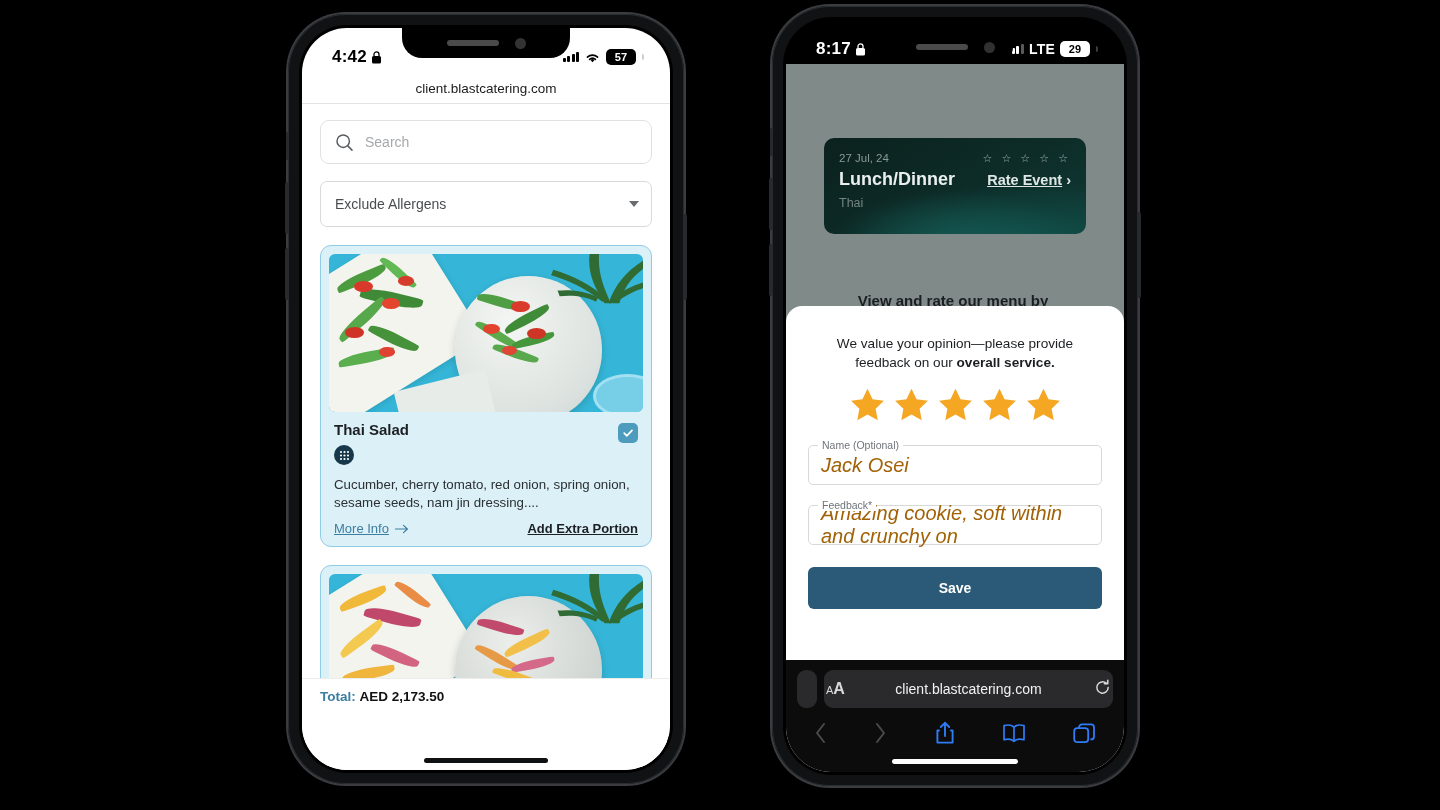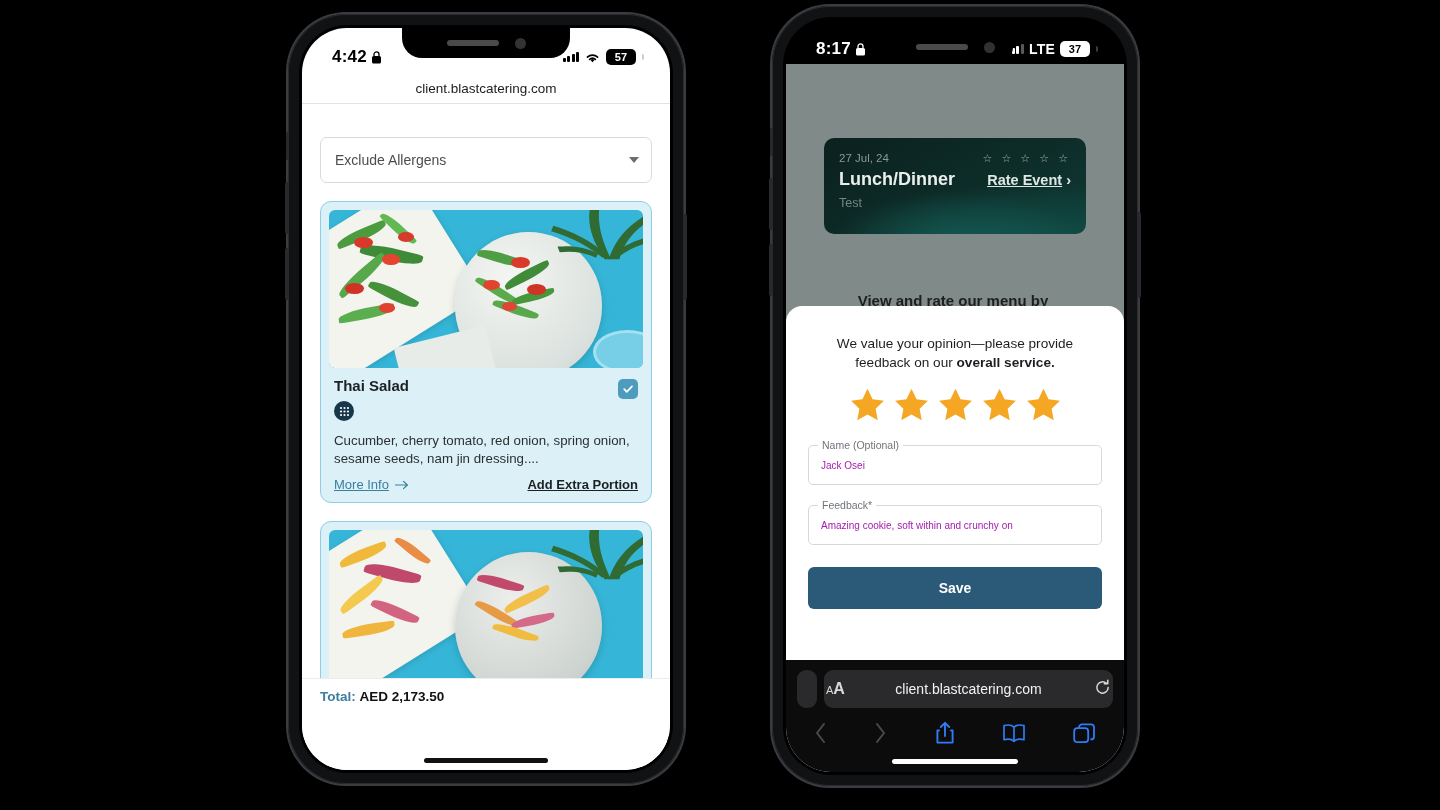--- a/index.html
+++ b/index.html
@@ -207,21 +207,21 @@
 
   .field {
     position: relative; margin-top: 20px;
     border: 1px solid #d6d8da; border-radius: 5px; height: 40px;
     display: flex; align-items: center; padding: 0 12px;
   }
   .field .flabel {
     position: absolute; top: -7px; left: 9px; background: #fff; padding: 0 4px;
     font-size: 10.5px; color: #70747a;
   }
-  .field .fval { font-size: 10px; color: #a21caf; }
+  .field .fval { font-size: 20px; color: #a16207; font-style: italic; }
   .save-btn {
     margin-top: 22px; height: 42px; border-radius: 6px;
     background: #2a5a77; color: #fff;
     display: flex; align-items: center; justify-content: center;
     font-size: 14px; font-weight: bold; cursor: pointer;
   }
 
   .safari-bar {
     position: absolute; bottom: 0; left: 0; right: 0; height: 112px;
     background: #0c0c0c; padding: 10px 11px 0 11px;
@@ -324,20 +324,27 @@
             <span class="batt-cap" style="color:#9a9a9a"></span>
           </div>
         </div>
 
         <div class="urlbar-top">
           <span>client.blastcatering.com</span>
         </div>
 
         <div class="app-scroll">
 
+          <div class="search-box">
+            <svg class="search-ico" width="19" height="19" viewBox="0 0 19 19">
+              <circle cx="8.2" cy="8.2" r="6.2" stroke="#5a5d60" stroke-width="1.5" fill="none"></circle>
+              <line x1="12.8" y1="12.9" x2="17" y2="17.1" stroke="#5a5d60" stroke-width="1.5" stroke-linecap="round"></line>
+            </svg>
+            <span class="search-ph">Search</span>
+          </div>
 
           <div class="select-box">
             <span>Exclude Allergens</span>
             <span class="caret"></span>
           </div>
 
           <div class="dish-card">
             <div class="dish-img">
               <div class="salad">
                 <div class="tray"></div>
@@ -482,34 +489,34 @@
           </div>
           <div class="sb-right">
             <span class="bars partial">
                 <i></i>
                 <i></i>
                 <i></i>
                 <i></i>
               </span>
             <span class="lte">LTE</span>
             <span class="batt light-bg">
-              <span>37</span>
+              <span>29</span>
             </span>
             <span class="batt-cap" style="color:#777"></span>
           </div>
         </div>
 
         <div class="r-page">
           <div class="r-dim"></div>
 
           <div class="event-card">
             <div class="ec-wave"></div>
             <div class="ec-date">27 Jul, 24</div>
             <div class="ec-title">Lunch/Dinner</div>
-            <div class="ec-sub">Test</div>
+            <div class="ec-sub">Thai</div>
             <div class="ec-right">
               <div class="ec-stars">☆ ☆ ☆ ☆ ☆</div>
               <div class="ec-rate">
                 <u>Rate Event</u>
                 <span>›</span>
               </div>
             </div>
           </div>
 
           <div class="r-heading">View and rate our menu by</div>

